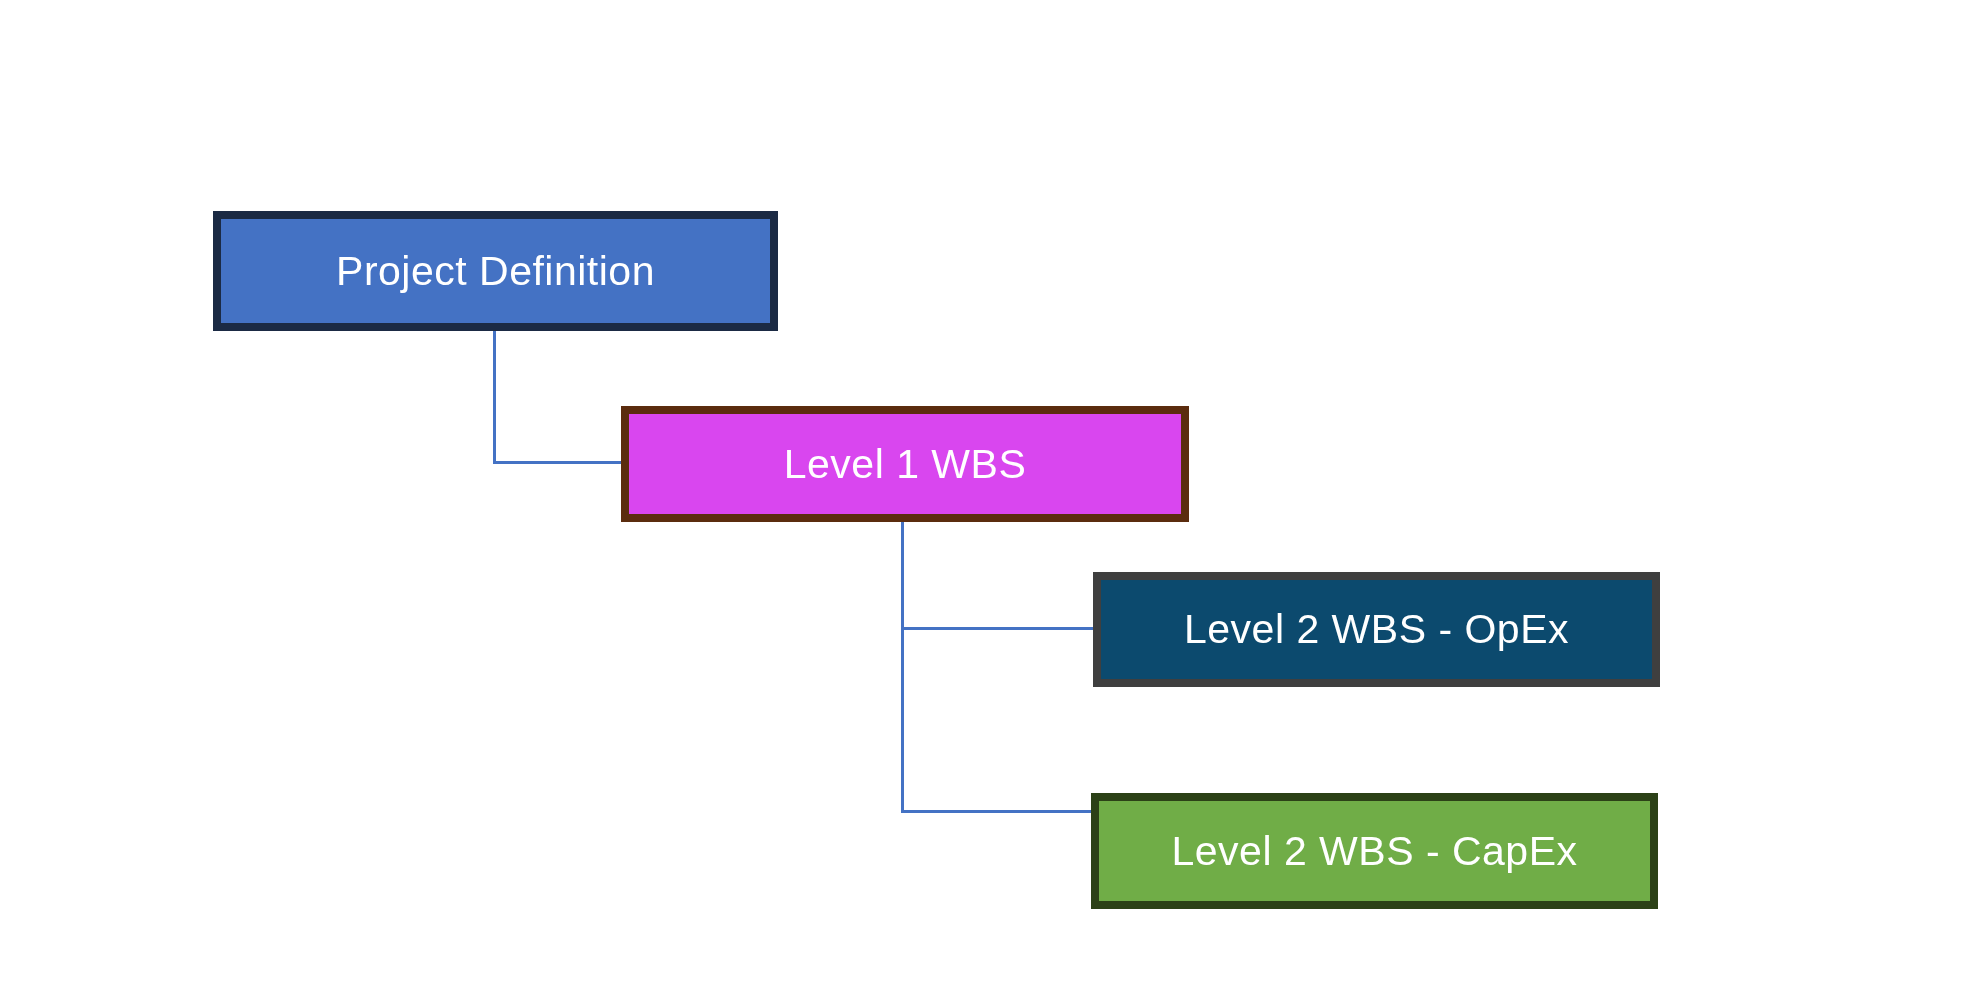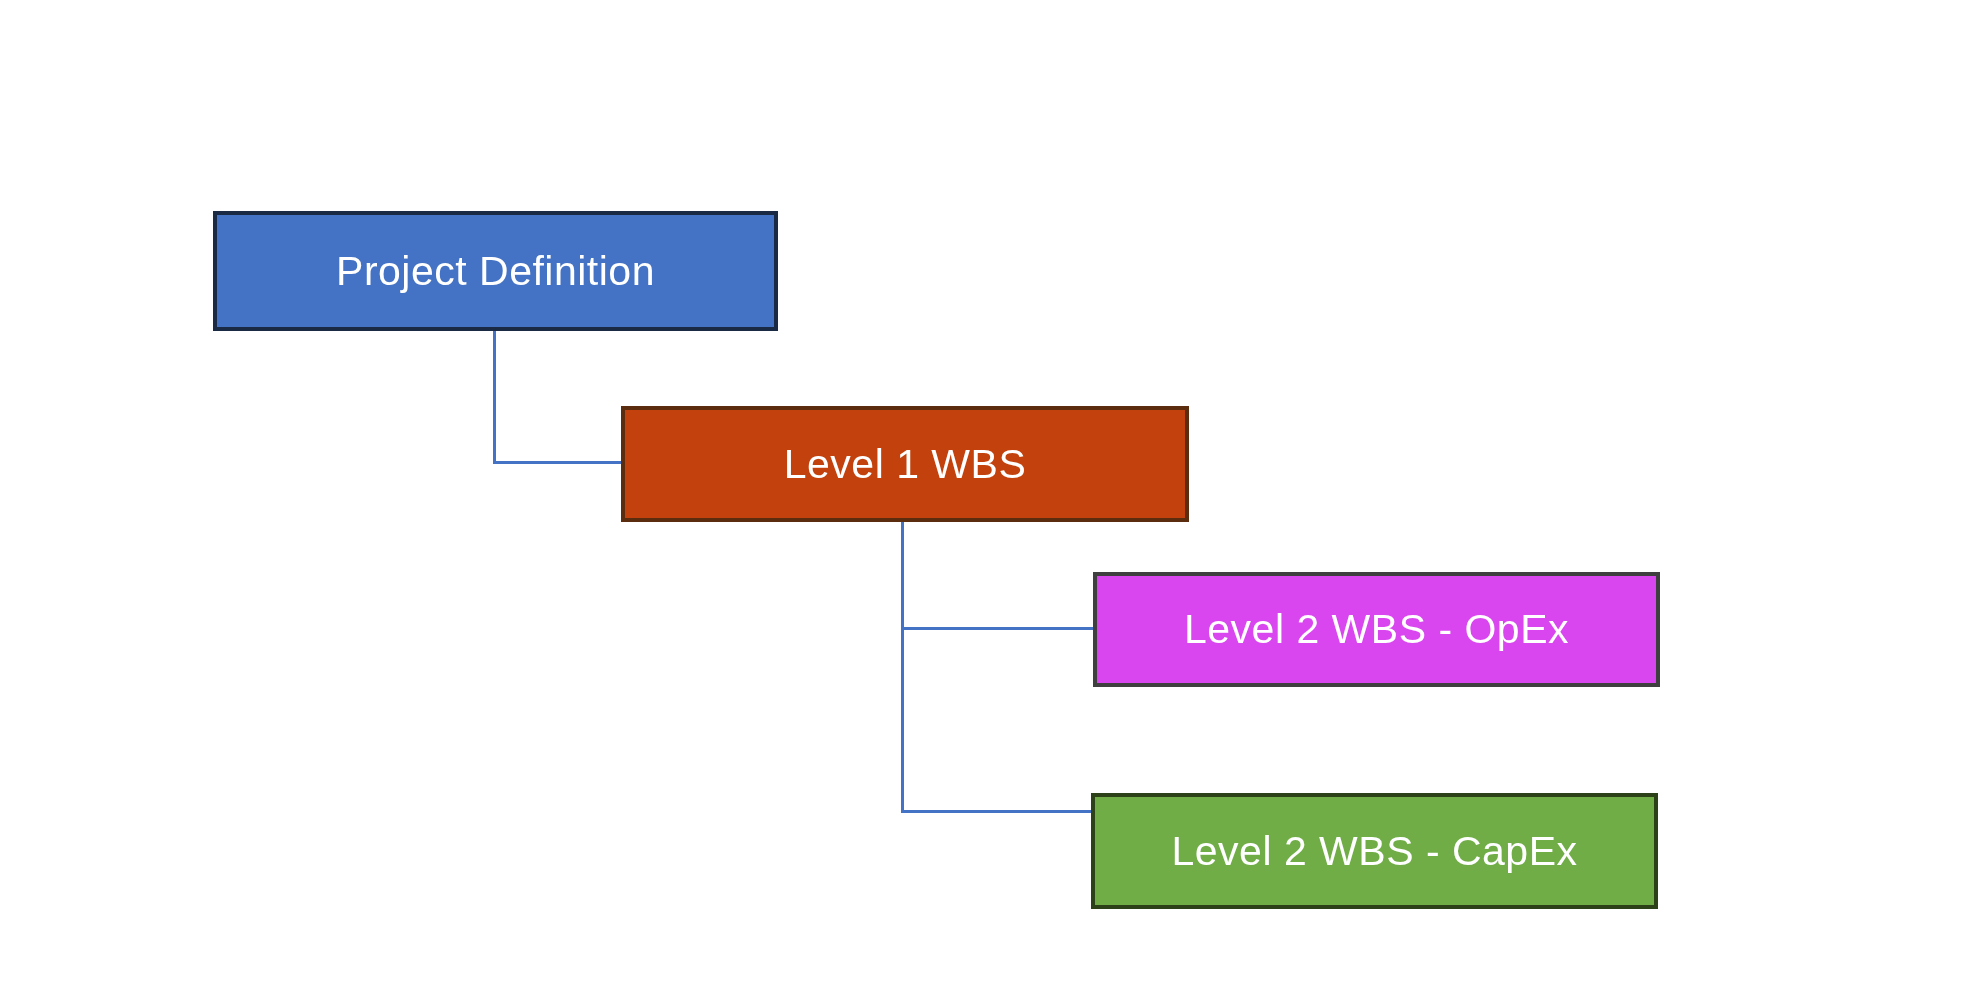--- a/index.html
+++ b/index.html
@@ -12,21 +12,21 @@
   }
   #canvas {
     position: relative;
     width: 1980px;
     height: 990px;
     background: #ffffff;
   }
   .node {
     position: absolute;
     box-sizing: border-box;
-    border: 4px solid #22c55e;
+    border: 8px solid #22c55e;
     display: flex;
     align-items: center;
     justify-content: center;
   }
   .node-label {
     font-size: 41px;
     letter-spacing: 0.5px;
     color: #ffffff;
     white-space: nowrap;
   }
@@ -54,25 +54,25 @@
   <div class="connector" id="conn-v1" style="background-color: rgb(68, 114, 196);"></div>
   <div class="connector" id="conn-h1" style="background-color: rgb(68, 114, 196);"></div>
   <div class="connector" id="conn-v2" style="background-color: rgb(68, 114, 196);"></div>
   <div class="connector" id="conn-h2" style="background-color: rgb(68, 114, 196);"></div>
   <div class="connector" id="conn-h3" style="background-color: rgb(68, 114, 196);"></div>
 
   <div class="node" id="node-project-definition" style="background-color: rgb(68, 114, 196); border-color: rgb(27, 42, 68);">
     <span class="node-label" style="color: rgb(255, 255, 255);">Project Definition</span>
   </div>
 
-  <div class="node" id="node-level1-wbs" style="background-color: #c2410c; border-color: rgb(91, 44, 14);">
+  <div class="node" id="node-level1-wbs" style="background-color: #d946ef; border-color: rgb(91, 44, 14);">
     <span class="node-label" style="color: rgb(255, 255, 255);">Level 1 WBS</span>
   </div>
 
-  <div class="node" id="node-level2-opex" style="background-color: #d946ef; border-color: rgb(63, 63, 63);">
+  <div class="node" id="node-level2-opex" style="background-color: #0c4a6e; border-color: rgb(63, 63, 63);">
     <span class="node-label" style="color: rgb(255, 255, 255);">Level 2 WBS - OpEx</span>
   </div>
 
   <div class="node" id="node-level2-capex" style="background-color: rgb(112, 173, 71); border-color: rgb(44, 65, 23); margin-top: 40px;">
     <span class="node-label" style="color: rgb(255, 255, 255);">Level 2 WBS - CapEx</span>
   </div>
 
 </div>
 
 </body></html>

